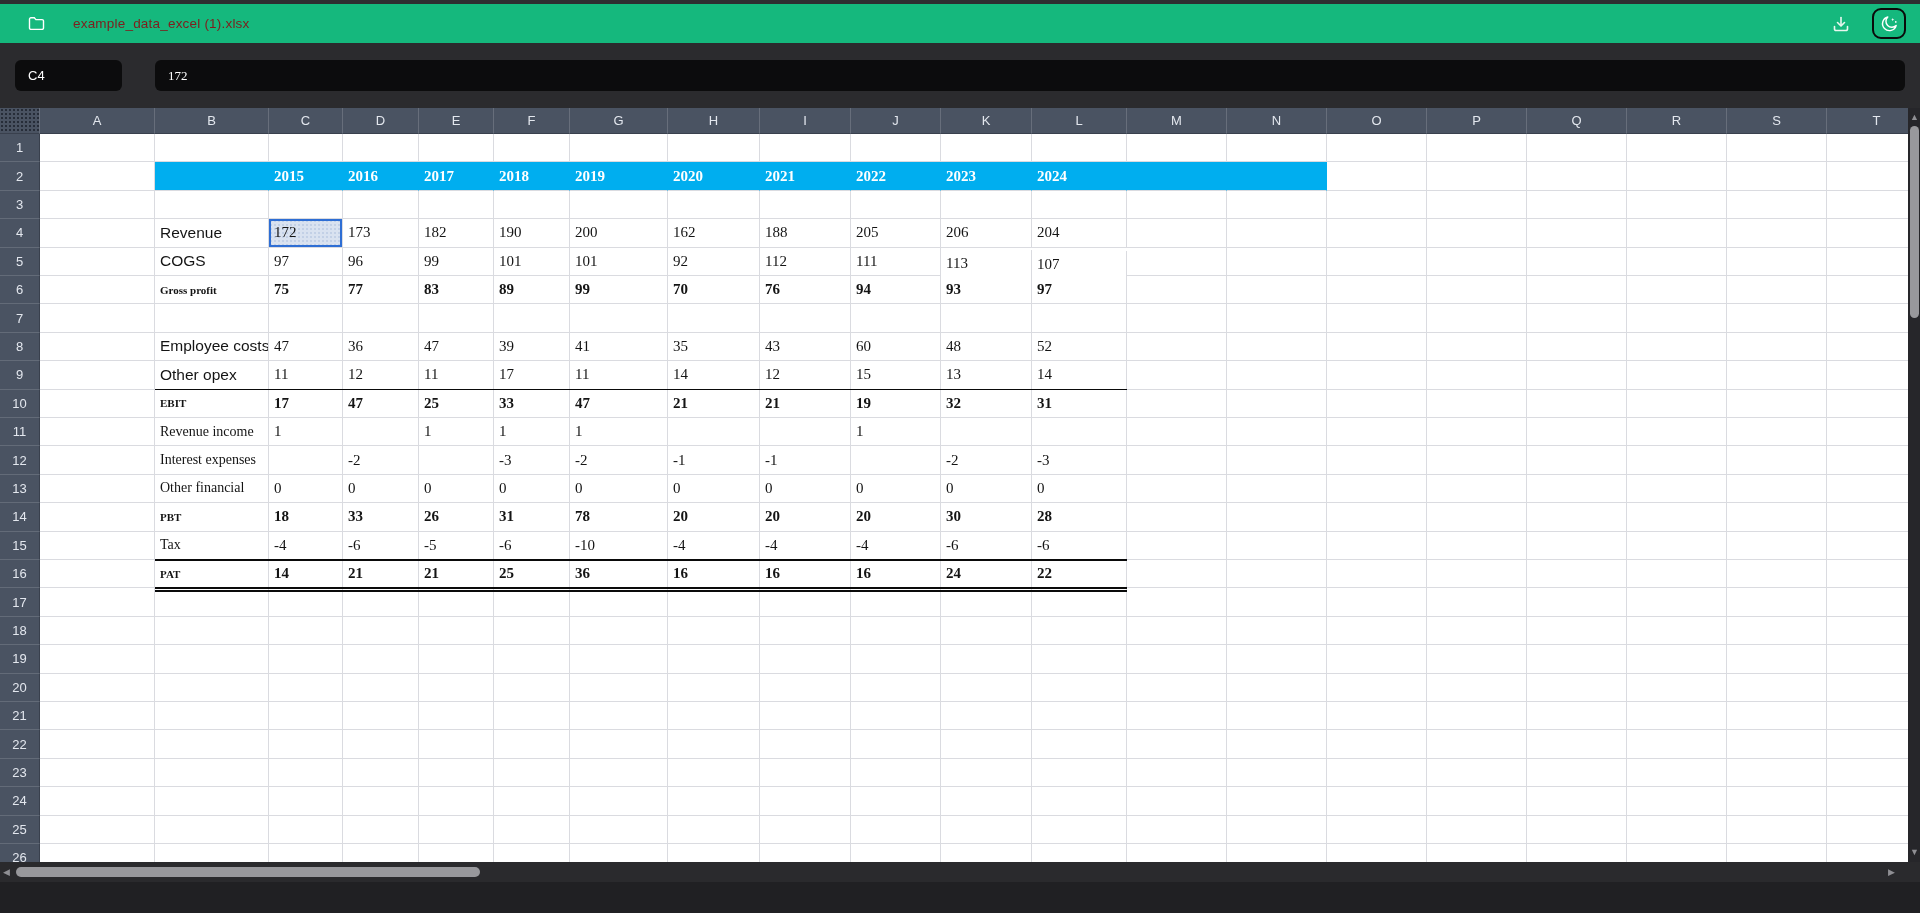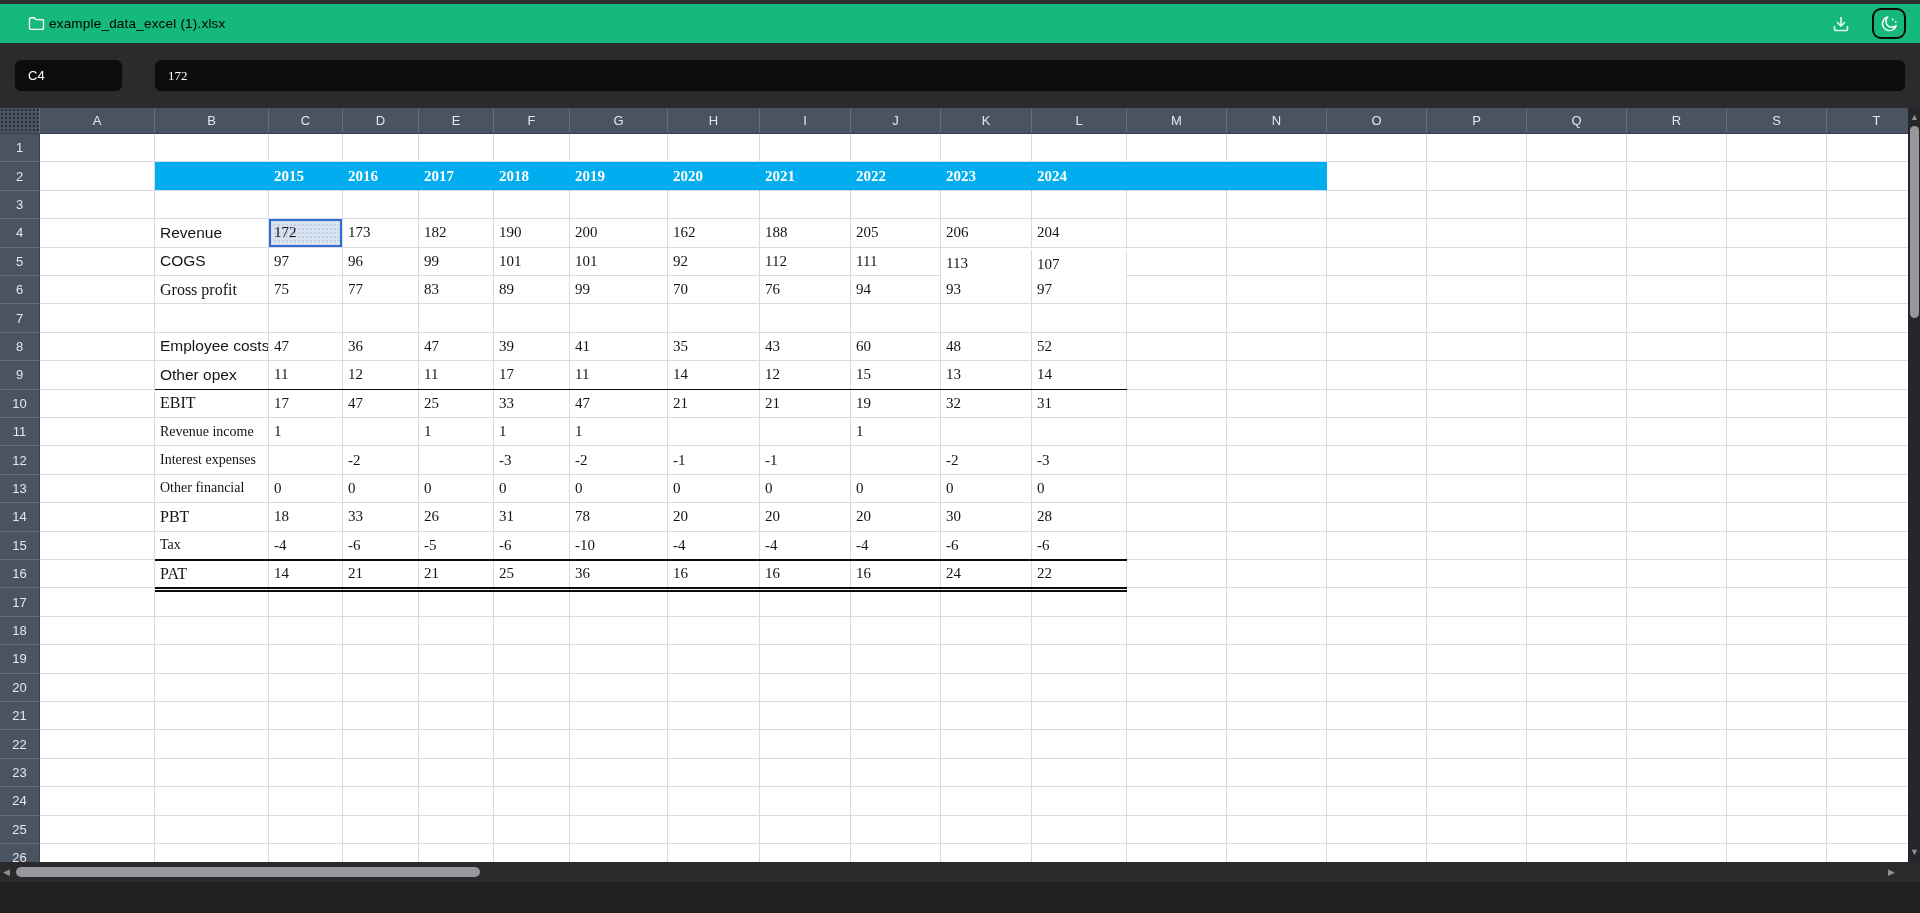--- a/index.html
+++ b/index.html
@@ -5,21 +5,21 @@
   * { margin:0; padding:0; box-sizing:border-box; }
   html,body { width:1920px; height:913px; overflow:hidden; background:#202023;
               font-family:"Liberation Sans", sans-serif; }
   #app { position:relative; width:1920px; height:913px; }
 
   
   .top-strip { position:absolute; left:0; top:0; width:1920px; height:4px; background:#2e2e31; }
   .titlebar { position:absolute; left:0; top:4px; width:1920px; height:39px;
               background:#15b87d; display:flex; align-items:center; }
   .titlebar .folder { margin-left:28px; display:flex; align-items:center; }
-  .titlebar .fname { margin-left:4px; color:#000000; font-size:13.5px; letter-spacing:.2px; }
+  .titlebar .fname { margin-left:28px; color:#7f1d1d; font-size:13.5px; letter-spacing:.2px; }
   .tb-right { position:absolute; right:14px; top:0; height:39px; display:flex; align-items:center; gap:14px; }
   .icon-btn { width:34px; height:31px; display:flex; align-items:center; justify-content:center;
               background:transparent; border:none; cursor:pointer; }
   .icon-btn.bordered { border:2.5px solid #0a0a0a; border-radius:9px; }
 
   
   .formulabar { position:absolute; left:0; top:43px; width:1920px; height:65px; background:#2b2b2e; }
   .ref-box { position:absolute; left:15px; top:17px; width:107px; height:31px; background:#0c0c0d;
              border-radius:6px; color:#fff; font-size:13px; line-height:31px; padding-left:13px; }
   .formula-box { position:absolute; left:155px; top:17px; width:1750px; height:31px; background:#0c0c0d;
@@ -37,22 +37,22 @@
             font-size:13px; text-align:center;
             border-bottom:1px solid rgba(255,255,255,.14); border-right:1px solid #39404d;
             display:flex; align-items:center; justify-content:center; }
   .cell { position:absolute; background:#fff; border-right:1px solid #dadbe0; border-bottom:1px solid #dadbe0;
           color:#141414; font-size:15px; font-family:"Liberation Serif", serif;
           padding-left:5px; white-space:nowrap; overflow:hidden; display:flex; align-items:center; }
   .cell.band { background:#00AEEF; border-right-color:#00AEEF; }
   .cell.year { color:#fff; font-weight:bold; font-size:15px; }
   .cell.lab-sans  { font-family:"Liberation Sans", sans-serif; font-size:15.5px; }
   .cell.lab-serif { font-size:14px; }
-  .cell.lab-serif-bold { font-weight:normal; font-size:16px; }
-  .cell.num-bold { font-weight:normal; }
+  .cell.lab-serif-bold { font-weight:bold; font-size:11px; }
+  .cell.num-bold { font-weight:bold; }
   .cell.selected { background:#d9e2f0;
       background-image:radial-gradient(circle, rgba(60,100,170,.14) 1px, transparent 1.3px);
       background-size:4px 4px;
       box-shadow:inset 0 0 0 2px #2e6ed4; z-index:3; }
   .rule { position:absolute; background:#0a0a0a; z-index:2; }
 
   
   .vscroll { position:absolute; right:0; top:108px; width:12px; height:754px; background:#26262a; }
   .vscroll .thumb { position:absolute; left:1.5px; top:18px; width:9px; height:192px; background:#98989c; border-radius:5px; }
   .hscroll { position:absolute; left:0; top:862px; width:1920px; height:20px; background:#2a2a2d; }

